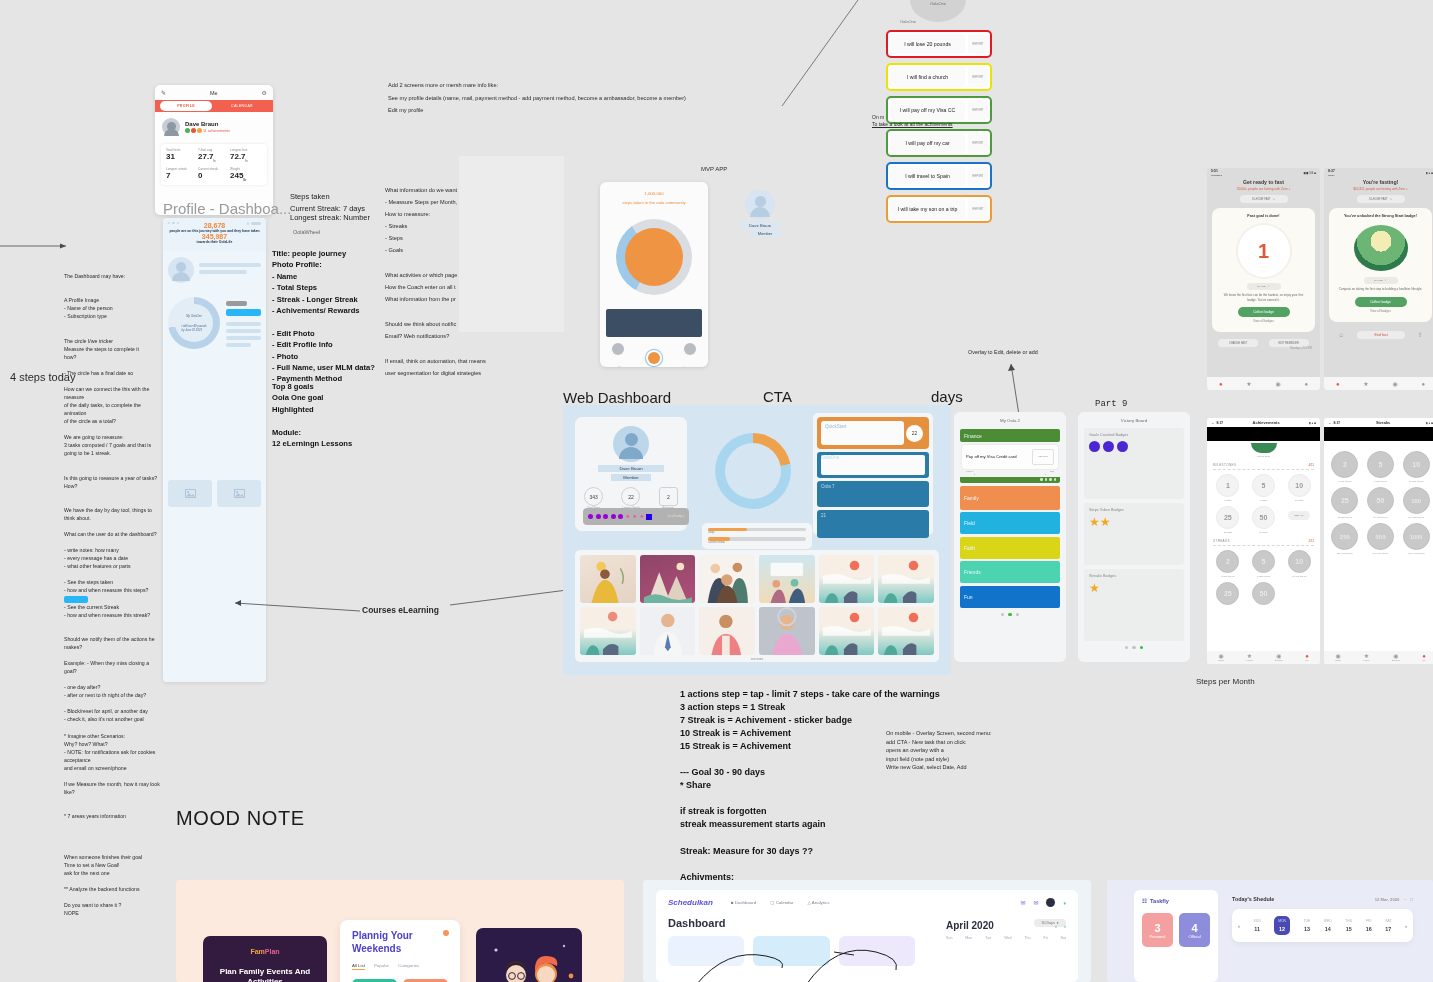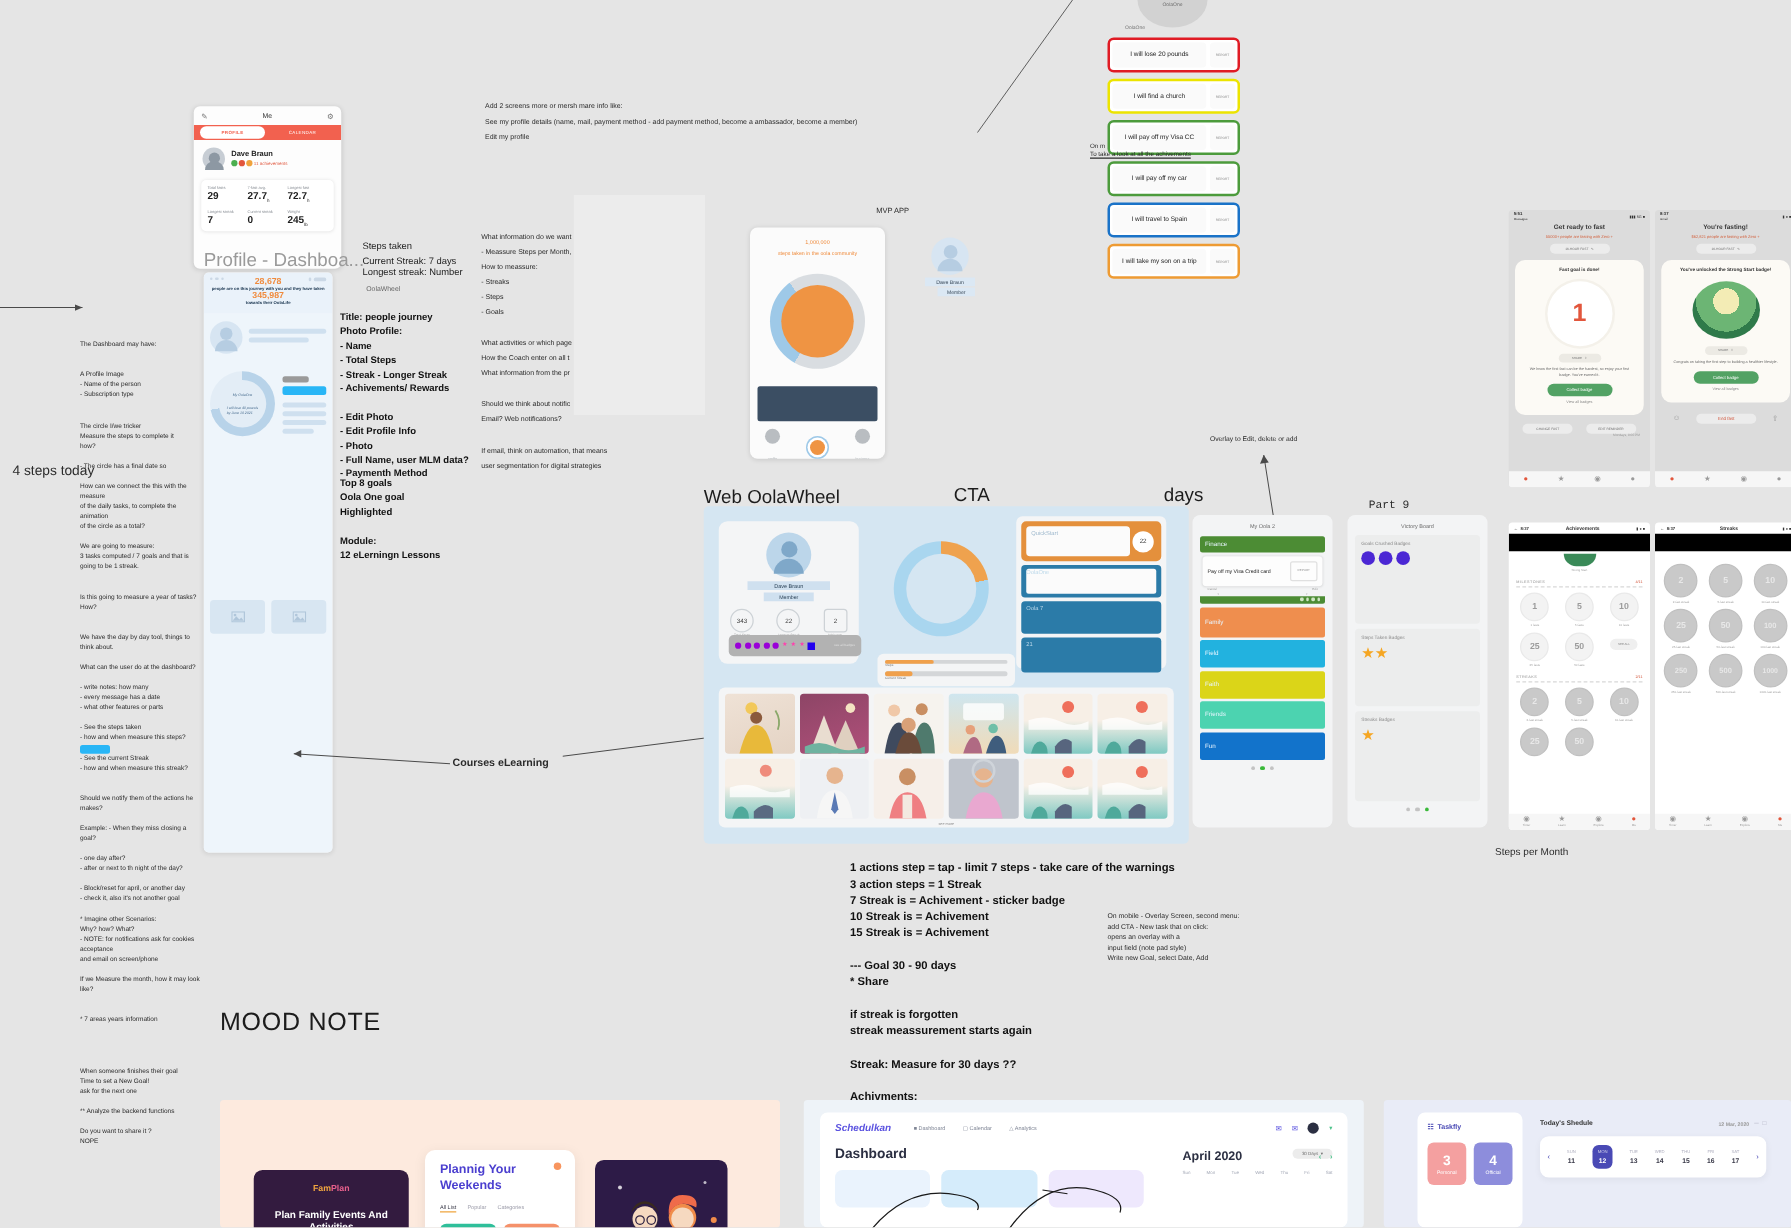--- a/index.html
+++ b/index.html
@@ -333,21 +333,21 @@
         <i class="mini-badge" style="background:#e2563c;"></i>
         <i class="mini-badge" style="background:#f0a23c;"></i>
         <span>11 achievements</span>
       </div>
     </div>
   </div>
   <div class="ph1-stats">
     <div class="ph1-row">
       <div class="ph1-cell">
         <div class="ph1-k">Total fasts</div>
-        <div class="ph1-v"><span>29</span><sub></sub></div>
+        <div class="ph1-v"><span>31</span><sub></sub></div>
       </div>
       <div class="ph1-cell">
         <div class="ph1-k">7-fast avg.</div>
         <div class="ph1-v"><span>27.7</span><sub>h</sub></div>
       </div>
       <div class="ph1-cell">
         <div class="ph1-k">Longest fast</div>
         <div class="ph1-v"><span>72.7</span><sub>h</sub></div>
       </div>
     </div>
@@ -530,21 +530,21 @@
     <div class="btn">REPORT</div>
   </div>
   <div class="gcard" style="border-color:#ee9b33;">
     <div class="txt">I will take my son on a trip</div>
     <div class="btn">REPORT</div>
   </div>
 </div>
 <div class="abs note" style="left:872px;top:114px;font-size:5px;">On m</div>
 <div class="abs note" style="left:872px;top:121px;font-size:5px;text-decoration:underline;">To take a look at all the achivements</div>
 
-<div class="abs lbl-lg" style="left:563px;top:389px;">Web OolaWheel</div>
+<div class="abs lbl-lg" style="left:563px;top:389px;">Web Dashboard</div>
 <div class="abs lbl-lg" style="left:763px;top:388px;">CTA</div>
 <div class="abs lbl-lg" style="left:931px;top:388px;">days</div>
 
 <div class="abs wdash">
   <div class="wd-card wd-left">
     <div class="wd-av"></div>
     <div class="wd-nm">Dave Braun</div>
     <div class="wd-rl">Member</div>
     <div class="wd-stats">
       <div class="wd-st">

